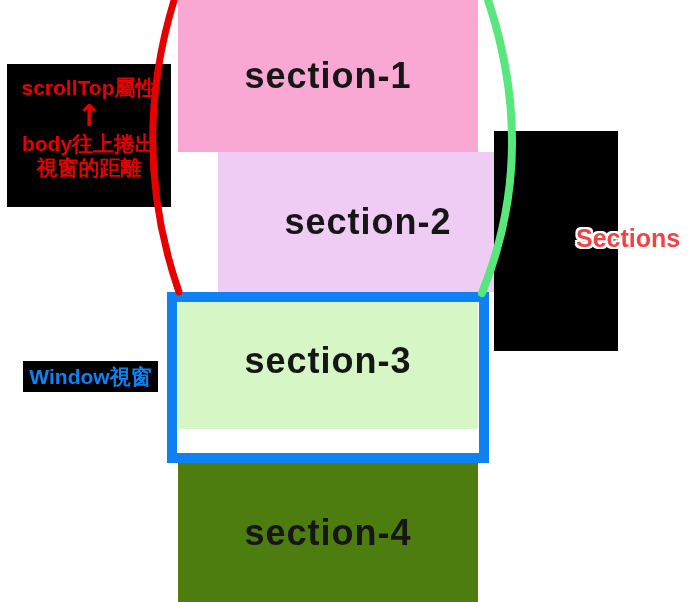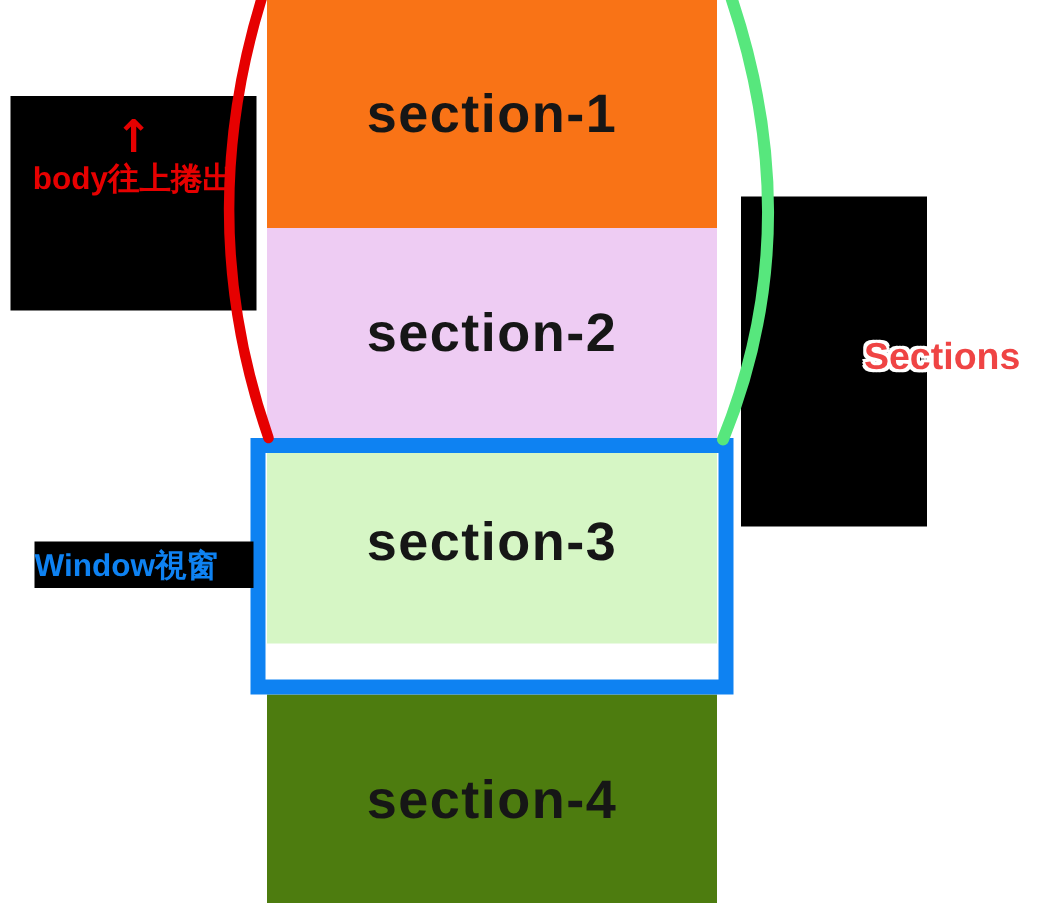--- a/index.html
+++ b/index.html
@@ -37,22 +37,22 @@
   }
   #scrolltop-box .red-line{
     color:#e60000;font-weight:700;font-size:21px;line-height:24px;
     white-space:nowrap;
   }
   #scrolltop-box .arrow{
     color:#e60000;font-weight:700;font-size:30px;line-height:32px;
     font-family:"DejaVu Sans",sans-serif;
   }
   #window-label-box{
-    left:23px;top:361px;width:146px;height:31px;
-    display:flex;align-items:center;justify-content:flex-start;
+    left:23px;top:361px;width:135px;height:31px;
+    display:flex;align-items:center;justify-content:center;
   }
   #window-label-box .blue-line{
     color:#0e82f2;font-weight:700;font-size:21px;white-space:nowrap;
   }
   #right-box{
     left:494px;top:131px;width:124px;height:220px;
   }
   #sections-label{
     left:576px;top:224px;z-index:4;
     font-size:25px;font-weight:700;color:#ef4444;white-space:nowrap;
@@ -61,38 +61,40 @@
       0 -2px 0 #fff, 0 2px 0 #fff, -2px 0 0 #fff, 2px 0 0 #fff;
   }
   
   #arcs{
     left:0;top:0;width:700px;height:602px;z-index:5;pointer-events:none;
   }
 </style>
 </head>
 <body>
 
-<div id="sec1" class="abs section" style="background-color: #f97316; text-align: right;">
+<div id="sec1" class="abs section" style="background-color: #f9a8d4; text-align: right;">
   <span class="lbl">section-1</span>
 </div>
-<div id="sec2" class="abs section" style="background-color: rgb(238, 204, 243);">
+<div id="sec2" class="abs section" style="background-color: rgb(238, 204, 243); margin-left: 40px;">
   <span class="lbl">section-2</span>
 </div>
 <div id="sec3" class="abs section" style="background-color: rgb(214, 246, 197);">
   <span class="lbl">section-3</span>
 </div>
 <div id="sec4" class="abs section" style="background-color: #4d7c0f;">
   <span class="lbl">section-4</span>
 </div>
 
 <div id="window-box" class="abs" style="border-color: rgb(14, 130, 242);"></div>
 
 <div id="scrolltop-box" class="abs blackbox">
+  <span class="red-line">scrollTop屬性</span>
   <span class="arrow">↑</span>
   <span class="red-line">body往上捲出</span>
+  <span class="red-line">視窗的距離</span>
 </div>
 
 <div id="window-label-box" class="abs blackbox">
   <span class="blue-line">Window視窗</span>
 </div>
 
 <div id="right-box" class="abs blackbox"></div>
 <span id="sections-label" class="abs">Sections</span>
 
 <svg id="arcs" class="abs" viewBox="0 0 700 602">

